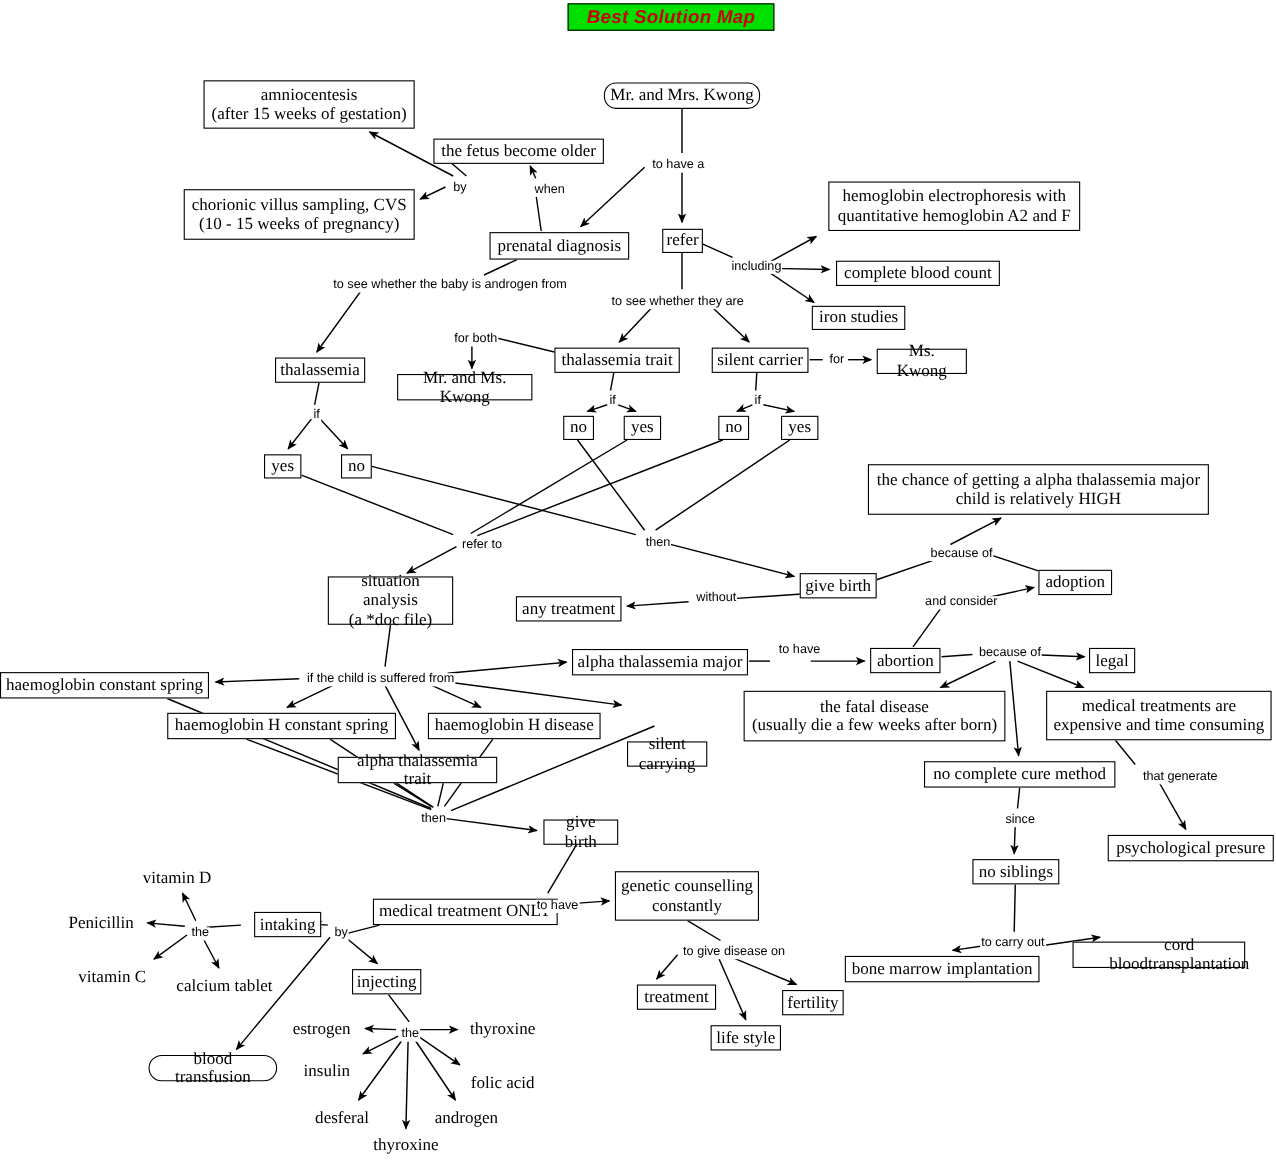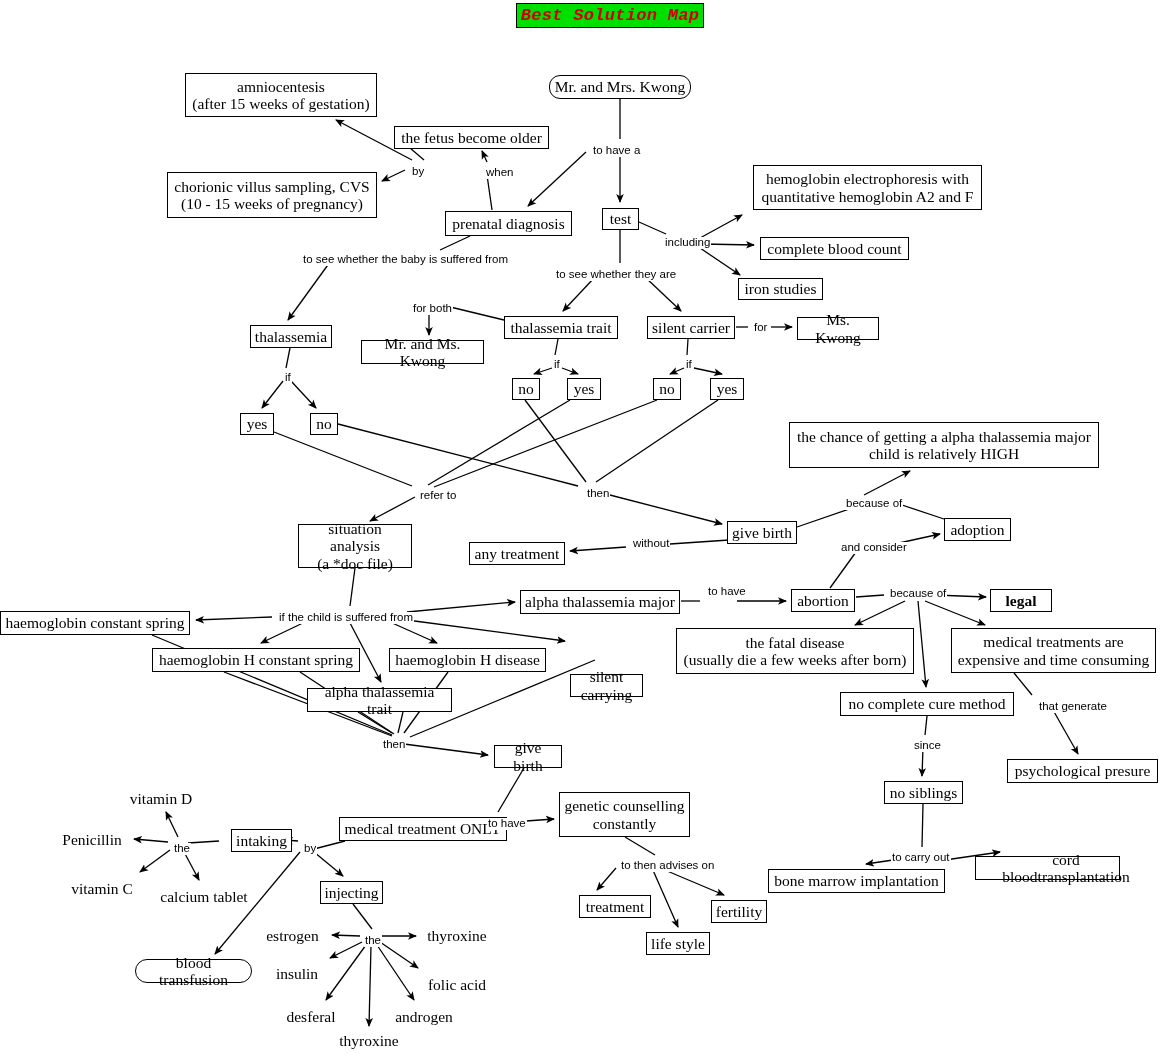--- a/index.html
+++ b/index.html
@@ -14,21 +14,21 @@
   #title-banner{
     position:absolute;
     left:516px; top:3px;
     width:188px; height:25px;
     background:#00e000;
     border:1px solid #000;
     display:flex; align-items:center; justify-content:center;
     box-sizing:border-box;
   }
   #title-banner span{
-    font-family:Liberation Mono, monospace;
+    font-family:Liberation Sans, sans-serif;
     font-weight:bold; font-style:italic;
     font-size:17px; color:#cc0000;
     letter-spacing:.3px;
     white-space:nowrap;
   }
   svg#edges{
     position:absolute; left:0; top:0;
     width:1160px; height:1055px;
     pointer-events:none;
   }
@@ -263,21 +263,21 @@
   </svg>
 
   <div id="nodes">
       <div class="node" style="left: 185px; top: 73px; width: 192px; height: 44px;">amniocentesis
 (after 15 weeks of gestation)</div>
       <div class="node" style="left: 394px; top: 126px; width: 155px; height: 23px;">the fetus become older</div>
       <div class="node" style="left: 549px; top: 75px; width: 142px; height: 24px; border-radius: 11px;">Mr. and Mrs. Kwong</div>
       <div class="node" style="left: 167px; top: 172px; width: 210px; height: 46px;">chorionic villus sampling, CVS
 (10 - 15 weeks of pregnancy)</div>
       <div class="node" style="left: 445px; top: 211px; width: 127px; height: 25px;">prenatal diagnosis</div>
-      <div class="node" style="left: 602px; top: 208px; width: 37px; height: 22px;">test</div>
+      <div class="node" style="left: 602px; top: 208px; width: 37px; height: 22px;">refer</div>
       <div class="node" style="left: 753px; top: 165px; width: 229px; height: 45px;">hemoglobin electrophoresis with
 quantitative hemoglobin A2 and F</div>
       <div class="node" style="left: 760px; top: 237px; width: 149px; height: 23px;">complete blood count</div>
       <div class="node" style="left: 738px; top: 278px; width: 85px; height: 22px;">iron studies</div>
       <div class="node" style="left: 250px; top: 325px; width: 82px; height: 23px;">thalassemia</div>
       <div class="node" style="left: 361px; top: 340px; width: 123px; height: 24px;">Mr. and Ms. Kwong</div>
       <div class="node" style="left: 504px; top: 316px; width: 114px; height: 23px;">thalassemia trait</div>
       <div class="node" style="left: 647px; top: 316px; width: 88px; height: 23px;">silent carrier</div>
       <div class="node" style="left: 797px; top: 317px; width: 82px; height: 23px;">Ms. Kwong</div>
       <div class="node" style="left: 512px; top: 378px; width: 28px; height: 22px;">no</div>
@@ -288,63 +288,63 @@
       <div class="node" style="left: 310px; top: 413px; width: 28px; height: 22px;">no</div>
       <div class="node" style="left: 789px; top: 422px; width: 310px; height: 46px;">the chance of getting a alpha thalassemia major
 child is relatively HIGH</div>
       <div class="node" style="left: 727px; top: 521px; width: 70px; height: 23px;">give birth</div>
       <div class="node" style="left: 944px; top: 518px; width: 67px; height: 23px;">adoption</div>
       <div class="node" style="left: 298px; top: 524px; width: 114px; height: 44px;">situation analysis
 (a *doc file)</div>
       <div class="node" style="left: 469px; top: 542px; width: 96px; height: 23px;">any treatment</div>
       <div class="node" style="left: 520px; top: 590px; width: 160px; height: 24px;">alpha thalassemia major</div>
       <div class="node" style="left: 791px; top: 589px; width: 64px; height: 23px;">abortion</div>
-      <div class="node" style="left: 990px; top: 589px; width: 62px; height: 23px; font-weight: bold;">legal</div>
+      <div class="node" style="left: 990px; top: 589px; width: 42px; height: 23px;">legal</div>
       <div class="node" style="left: 0px; top: 611px; width: 190px; height: 24px;">haemoglobin constant spring</div>
       <div class="node" style="left: 676px; top: 628px; width: 238px; height: 46px;">the fatal disease
 (usually die a few weeks after born)</div>
       <div class="node" style="left: 951px; top: 628px; width: 205px; height: 45px;">medical treatments are
 expensive and time consuming</div>
       <div class="node" style="left: 570px; top: 674px; width: 73px; height: 23px;">silent carrying</div>
       <div class="node" style="left: 152px; top: 648px; width: 208px; height: 24px;">haemoglobin H constant spring</div>
       <div class="node" style="left: 389px; top: 648px; width: 157px; height: 24px;">haemoglobin H disease</div>
       <div class="node" style="left: 307px; top: 688px; width: 145px; height: 24px;">alpha thalassemia trait</div>
       <div class="node" style="left: 840px; top: 692px; width: 174px; height: 24px;">no complete cure method</div>
       <div class="node" style="left: 494px; top: 745px; width: 68px; height: 23px;">give birth</div>
       <div class="node" style="left: 1007px; top: 759px; width: 151px; height: 24px;">psychological presure</div>
       <div class="node" style="left: 884px; top: 781px; width: 79px; height: 23px;">no siblings</div>
       <div class="node plain" style="left: 126px; top: 789px; width: 70px; height: 20px;">vitamin D</div>
       <div class="node" style="left: 559px; top: 792px; width: 131px; height: 45px;">genetic counselling
 constantly</div>
       <div class="node plain" style="left: 57px; top: 830px; width: 70px; height: 20px;">Penicillin</div>
       <div class="node" style="left: 219px; top: 829px; width: 61px; height: 23px; margin-left: 12px;">intaking</div>
       <div class="node" style="left: 339px; top: 817px; width: 168px; height: 24px;">medical treatment ONLY</div>
       <div class="node" style="left: 768px; top: 869px; width: 177px; height: 24px;">bone marrow implantation</div>
-      <div class="node" style="left: 975px; top: 856px; width: 145px; height: 24px; padding-left: 41px;">cord bloodtransplantation</div>
+      <div class="node" style="left: 975px; top: 856px; width: 157px; height: 24px; padding-left: 41px;">cord bloodtransplantation</div>
       <div class="node plain" style="left: 66px; top: 879px; width: 72px; height: 20px;">vitamin C</div>
       <div class="node plain" style="left: 155px; top: 887px; width: 98px; height: 20px;">calcium tablet</div>
       <div class="node" style="left: 320px; top: 881px; width: 63px; height: 23px;">injecting</div>
       <div class="node" style="left: 579px; top: 895px; width: 72px; height: 23px;">treatment</div>
       <div class="node" style="left: 711px; top: 900px; width: 56px; height: 23px;">fertility</div>
       <div class="node plain" style="left: 259px; top: 926px; width: 67px; height: 20px;">estrogen</div>
       <div class="node plain" style="left: 422px; top: 926px; width: 70px; height: 20px;">thyroxine</div>
       <div class="node" style="left: 646px; top: 932px; width: 64px; height: 23px;">life style</div>
       <div class="node" style="left: 135px; top: 959px; width: 117px; height: 24px; border-radius: 12px;">blood transfusion</div>
       <div class="node plain" style="left: 271px; top: 964px; width: 52px; height: 20px;">insulin</div>
       <div class="node plain" style="left: 424px; top: 975px; width: 66px; height: 20px;">folic acid</div>
       <div class="node plain" style="left: 281px; top: 1007px; width: 60px; height: 20px;">desferal</div>
       <div class="node plain" style="left: 389px; top: 1007px; width: 70px; height: 20px;">androgen</div>
       <div class="node plain" style="left: 334px; top: 1031px; width: 70px; height: 20px;">thyroxine</div>
     </div>
   <div id="labels">
       <div class="linklabel" style="left: 411px; top: 166px;">by</div>
       <div class="linklabel" style="left: 485px; top: 167px;">when</div>
       <div class="linklabel" style="left: 592px; top: 145px;">to have a</div>
       <div class="linklabel" style="left: 664px; top: 237px;">including</div>
-      <div class="linklabel" style="left: 302px; top: 254px;">to see whether the baby is suffered from</div>
+      <div class="linklabel" style="left: 302px; top: 254px;">to see whether the baby is androgen from</div>
       <div class="linklabel" style="left: 555px; top: 269px;">to see whether they are</div>
       <div class="linklabel" style="left: 412px; top: 303px;">for both</div>
       <div class="linklabel" style="left: 753px; top: 322px;">for</div>
       <div class="linklabel" style="left: 284px; top: 372px;">if</div>
       <div class="linklabel" style="left: 553px; top: 359px;">if</div>
       <div class="linklabel" style="left: 685px; top: 359px;">if</div>
       <div class="linklabel" style="left: 419px; top: 490px;">refer to</div>
       <div class="linklabel" style="left: 586px; top: 488px;">then</div>
       <div class="linklabel" style="left: 845px; top: 498px;">because of</div>
       <div class="linklabel" style="left: 632px; top: 538px;">without</div>
@@ -352,17 +352,17 @@
       <div class="linklabel" style="left: 707px; top: 586px;">to have</div>
       <div class="linklabel" style="left: 889px; top: 588px;">because of</div>
       <div class="linklabel" style="left: 278px; top: 612px;">if the child is suffered from</div>
       <div class="linklabel" style="left: 1038px; top: 701px;">that generate</div>
       <div class="linklabel" style="left: 913px; top: 740px;">since</div>
       <div class="linklabel" style="left: 382px; top: 739px;">then</div>
       <div class="linklabel" style="left: 487px; top: 818px;">to have</div>
       <div class="linklabel" style="left: 891px; top: 852px;">to carry out</div>
       <div class="linklabel" style="left: 173px; top: 843px;">the</div>
       <div class="linklabel" style="left: 303px; top: 843px;">by</div>
-      <div class="linklabel" style="left: 620px; top: 860px;">to then advises on</div>
+      <div class="linklabel" style="left: 620px; top: 860px;">to give disease on</div>
       <div class="linklabel" style="left: 364px; top: 935px;">the</div>
     </div>
 
 </div>
 
 </body></html>

